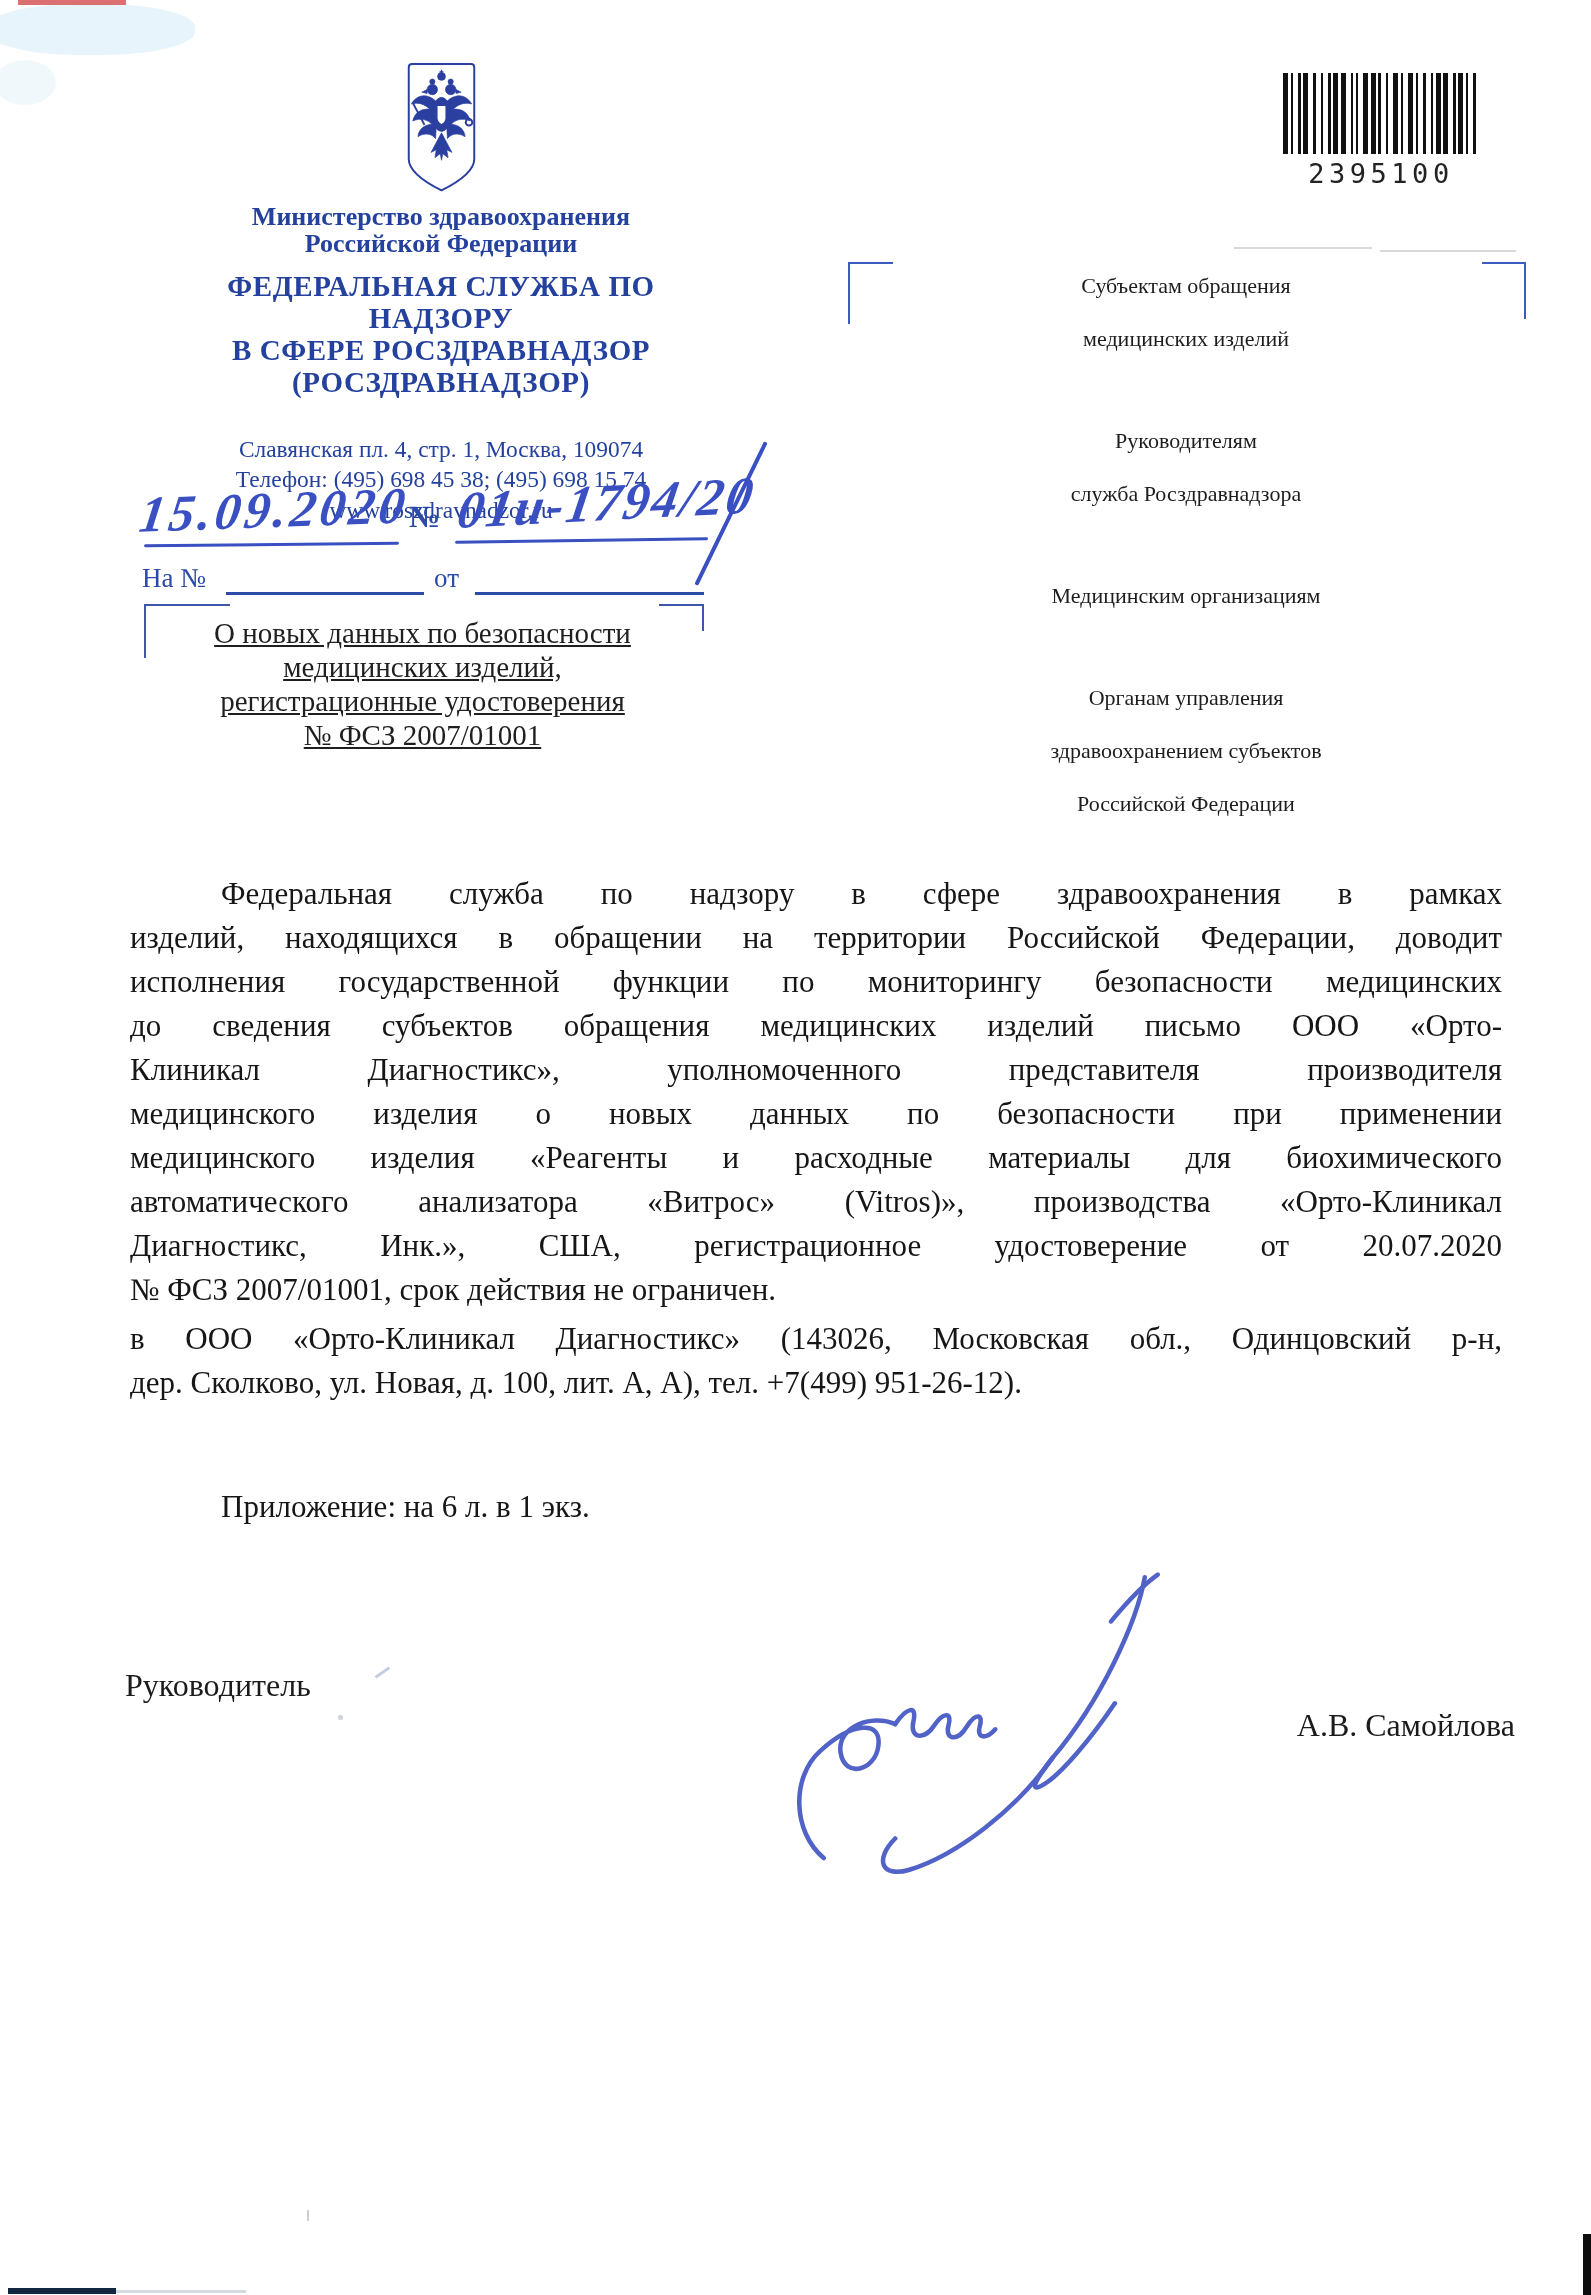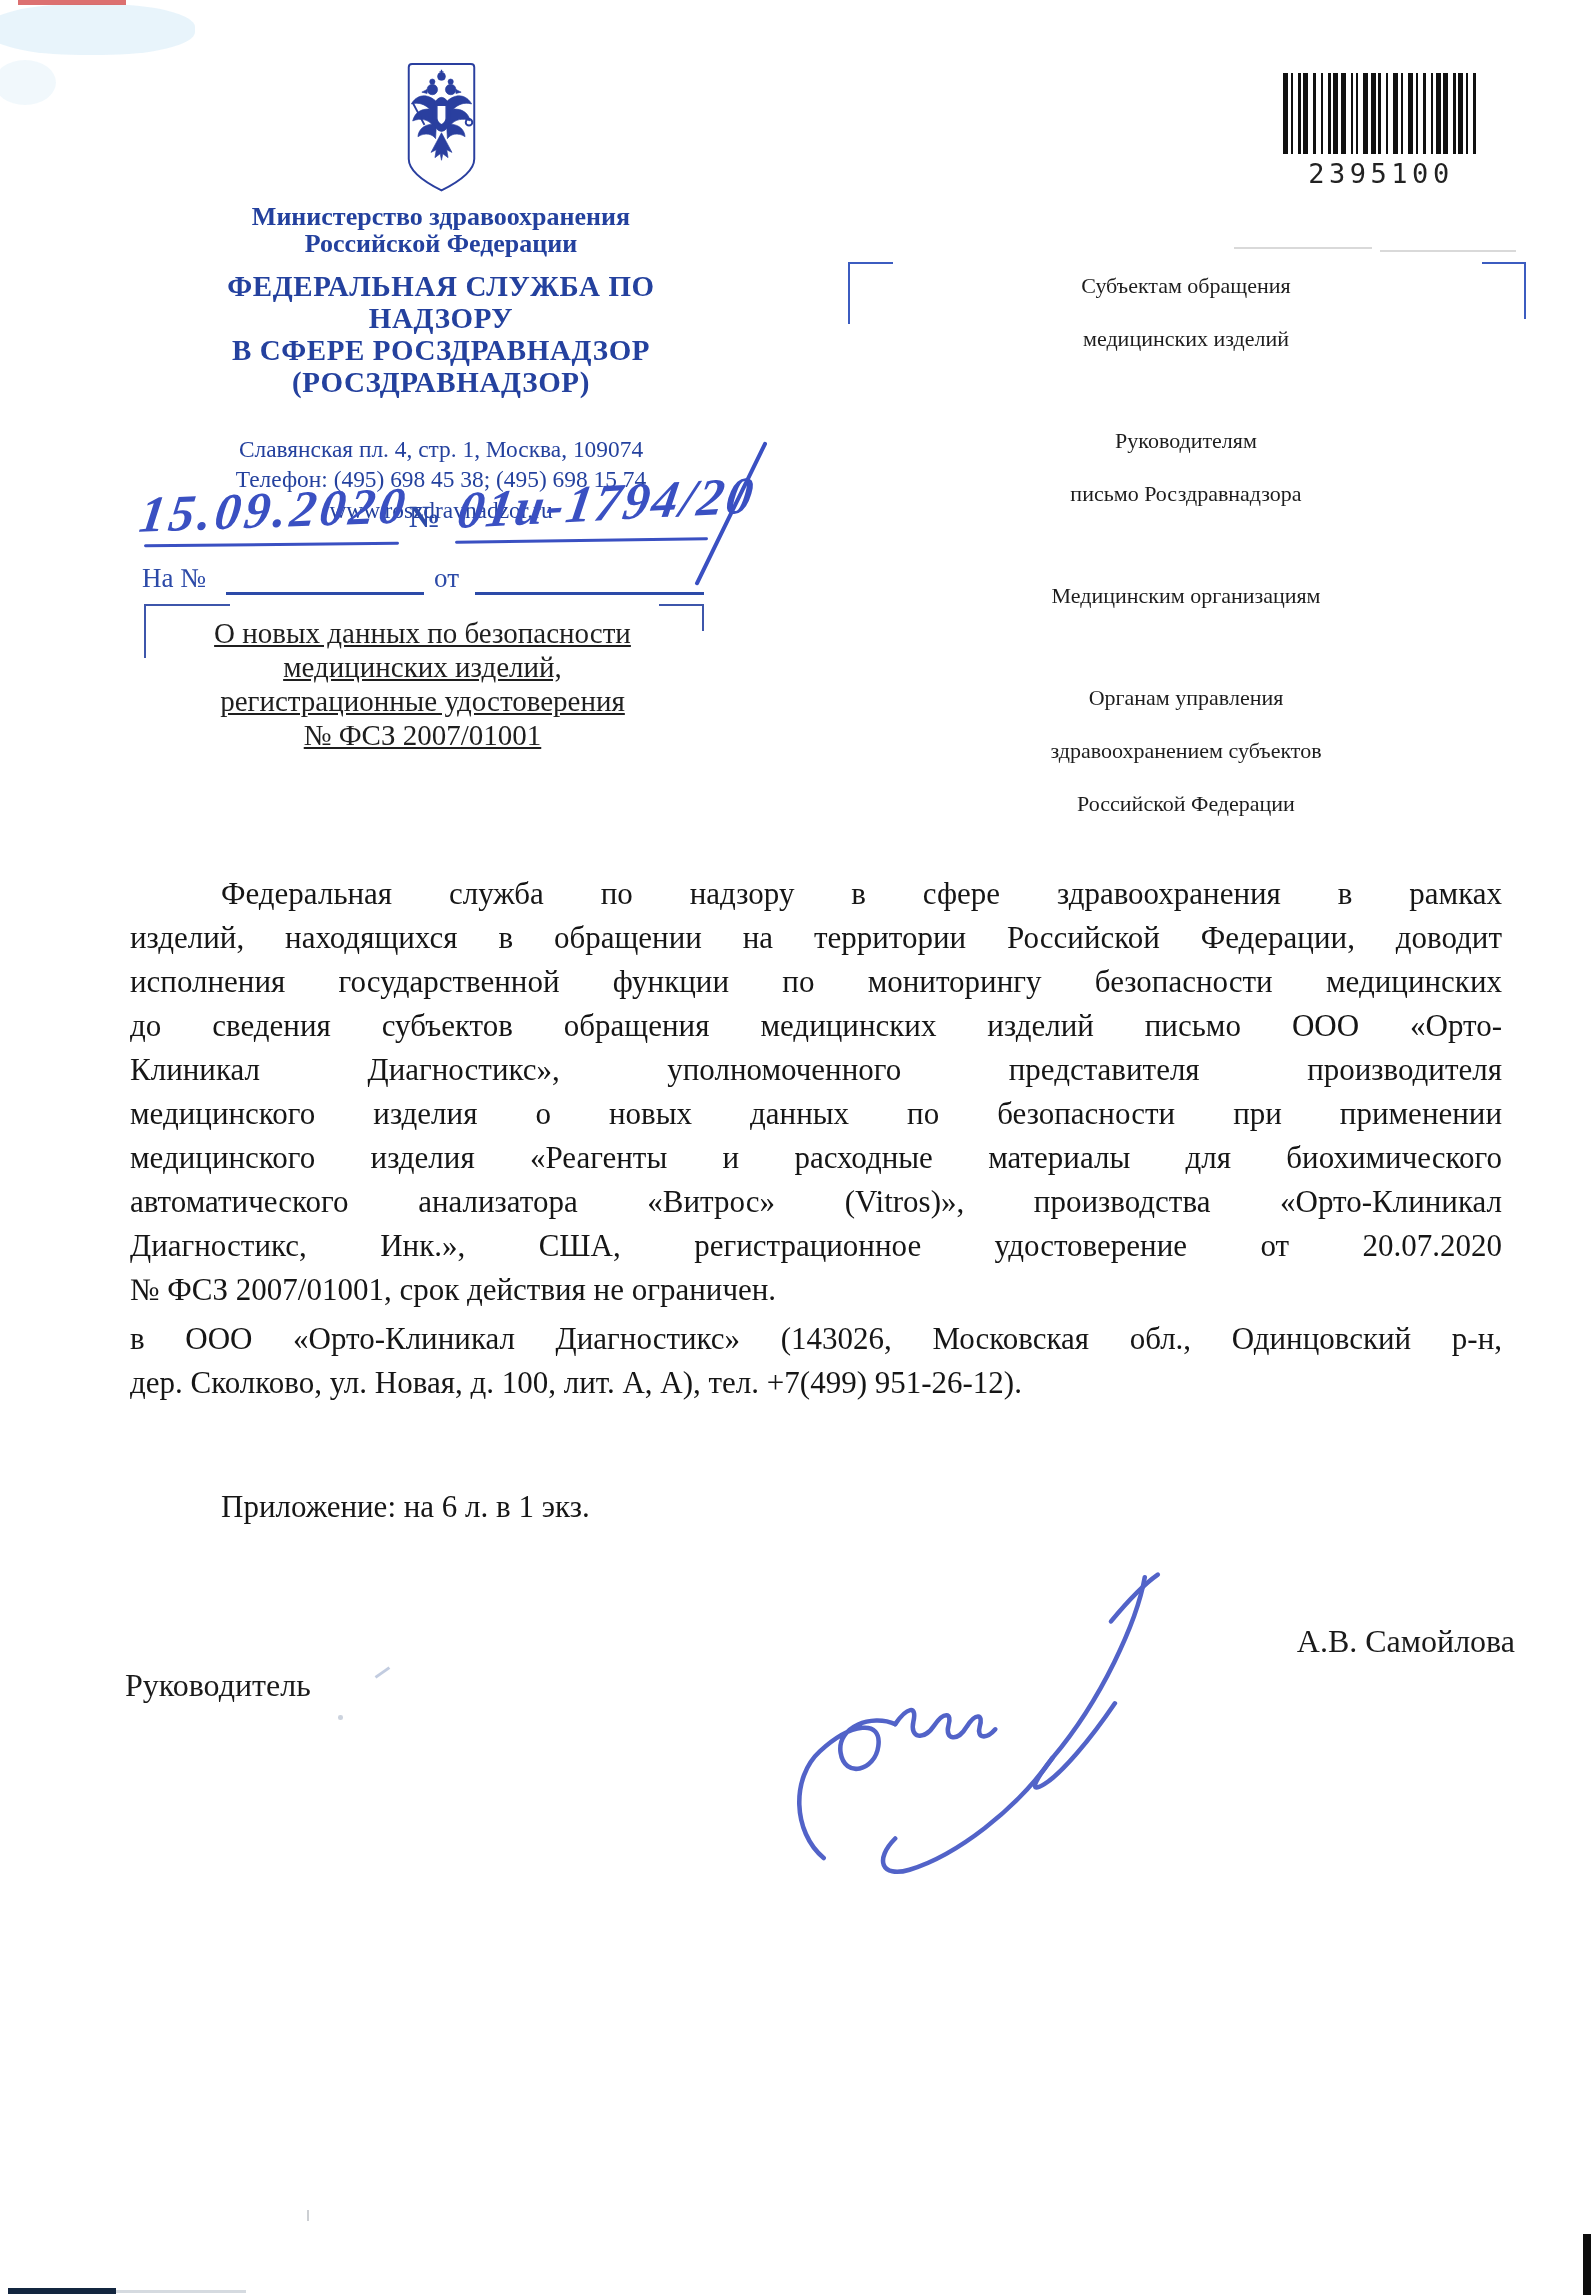--- a/index.html
+++ b/index.html
@@ -61,21 +61,21 @@
   
   .body-text{position:absolute;left:130px;top:872px;width:1372px;font-size:31px;line-height:44px;color:#161616;}
   .body-line{text-align:justify;text-align-last:justify;}
   .body-line.last{text-align:left;text-align-last:left;}
   .body-line.indent{padding-left:91px;}
   .para-gap{height:5.2px;}
   .attachment{position:absolute;left:221px;top:1489px;font-size:31px;color:#161616;}
 
   
   .sig-title{position:absolute;left:125px;top:1667px;font-size:32px;color:#1b1b1b;}
-  .sig-name{position:absolute;left:1260px;top:1623px;width:255px;text-align:right;font-size:32px;color:#1b1b1b;}
+  .sig-name{position:absolute;left:1260px;top:1707px;width:255px;text-align:right;font-size:32px;color:#1b1b1b;}
   .sig-svg{position:absolute;left:747px;top:1559px;width:494px;height:325px;}
   .sig-tick{position:absolute;left:374px;top:1671px;width:17px;height:3.2px;background:#8fa3c6;
             opacity:.55;transform:rotate(-35deg);}
   .sig-dot{position:absolute;left:338px;top:1715px;width:4.5px;height:4.5px;border-radius:50%;
            background:#9aa7bd;opacity:.5;}
 
   
   .red-streak{position:absolute;left:18px;top:0;width:108px;height:4.5px;background:#d04040;opacity:.75;}
   .blue-blob1{position:absolute;left:-13px;top:3.9px;width:208px;height:51px;background:#e6f3fb;
               border-radius:45%;opacity:.9;}
@@ -170,21 +170,21 @@
 
   <div class="bracket adr-bl"></div>
   <div class="bracket adr-br"></div>
   <div class="addressees">
       <div class="addr-group">
         <div>Субъектам обращения</div>
         <div>медицинских изделий</div>
       </div>
       <div class="addr-group">
         <div>Руководителям</div>
-        <div>письмо Росздравнадзора</div>
+        <div>служба Росздравнадзора</div>
       </div>
       <div class="addr-group">
         <div>Медицинским организациям</div>
       </div>
       <div class="addr-group">
         <div>Органам управления</div>
         <div>здравоохранением субъектов</div>
         <div>Российской Федерации</div>
       </div>
     </div>

